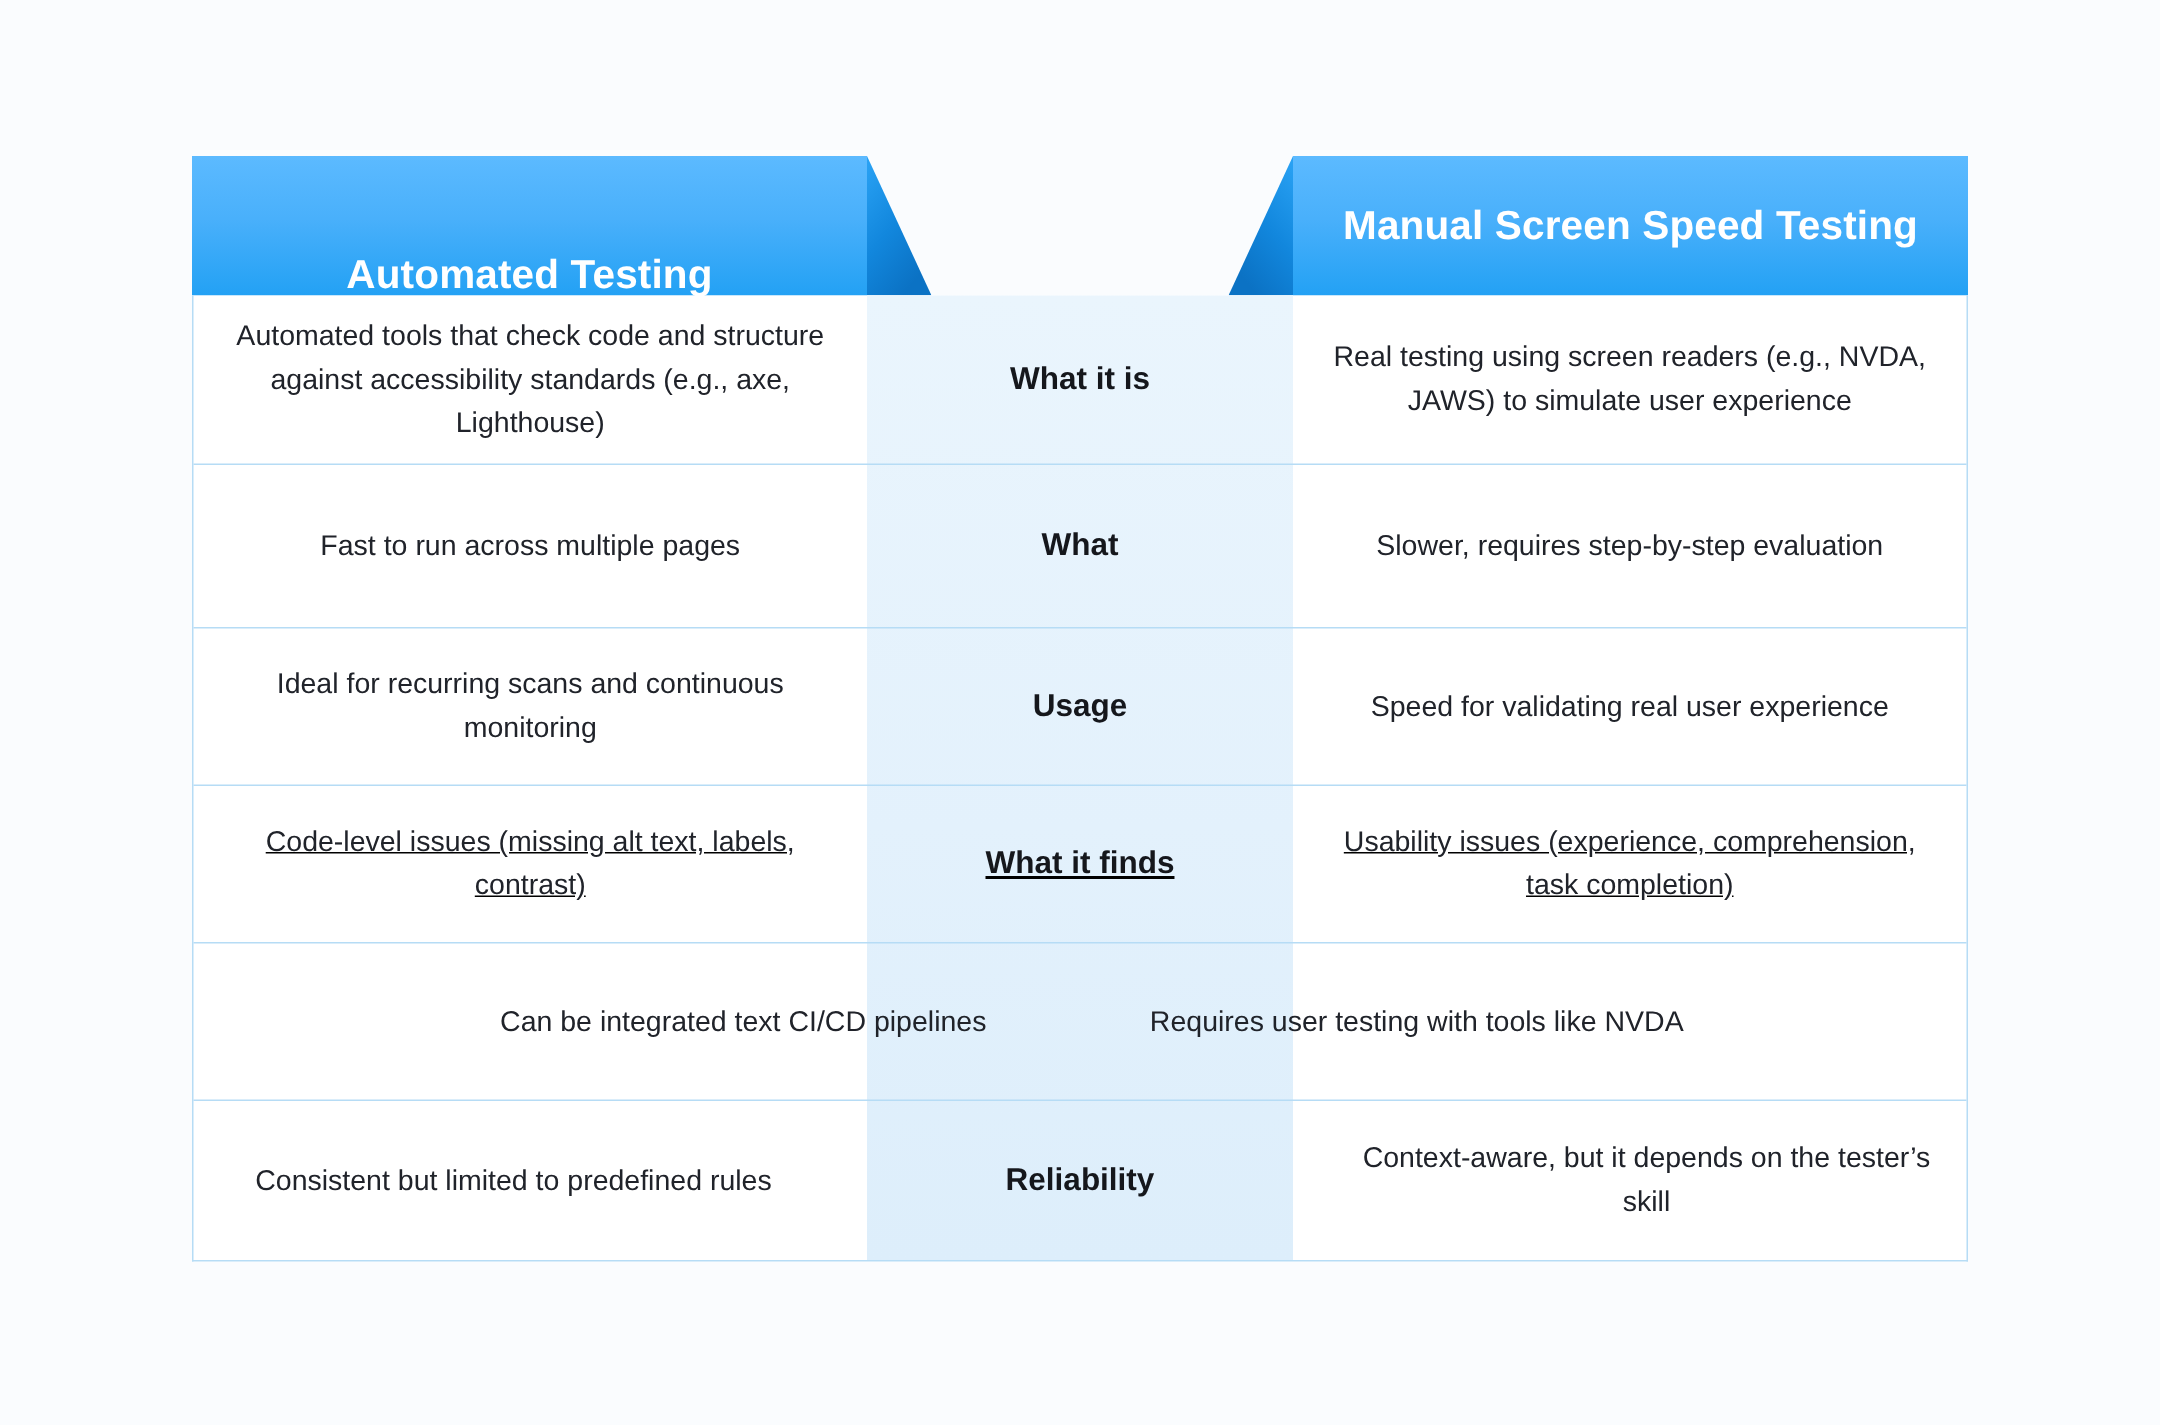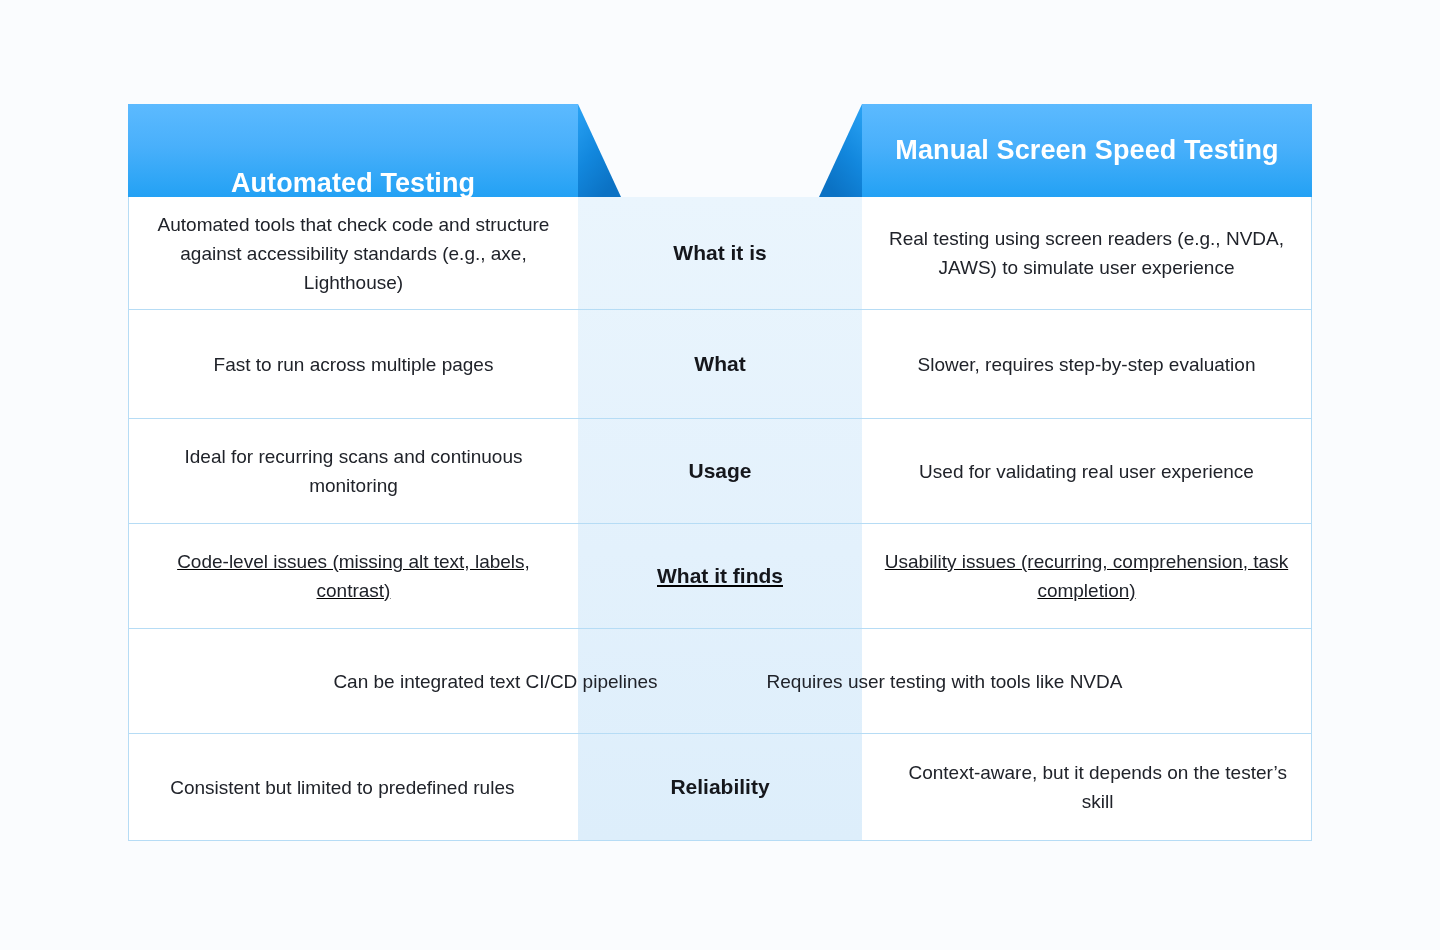--- a/index.html
+++ b/index.html
@@ -213,33 +213,33 @@
       </div>
 
       <div class="row r2">
         <div class="cell cell-left">
           <span class="cell-text">Ideal for recurring scans and continuous monitoring</span>
         </div>
         <div class="cell cell-mid">
           <span class="cell-text">Usage</span>
         </div>
         <div class="cell cell-right">
-          <span class="cell-text">Used for validating real user experience</span>
+          <span class="cell-text">Speed for validating real user experience</span>
         </div>
       </div>
 
       <div class="row r3">
         <div class="cell cell-left">
           <span class="cell-text">Code-level issues (missing alt text, labels, contrast)</span>
         </div>
         <div class="cell cell-mid">
           <span class="cell-text">What it finds</span>
         </div>
         <div class="cell cell-right">
-          <span class="cell-text">Usability issues (recurring, comprehension, task completion)</span>
+          <span class="cell-text">Usability issues (experience, comprehension, task completion)</span>
         </div>
       </div>
 
       <div class="row r4">
         <div class="cell cell-left">
           <span class="cell-text">Can be integrated text CI/CD pipelines</span>
         </div>
         <div class="cell cell-right">
           <span class="cell-text">Requires user testing with tools like NVDA</span>
         </div>

